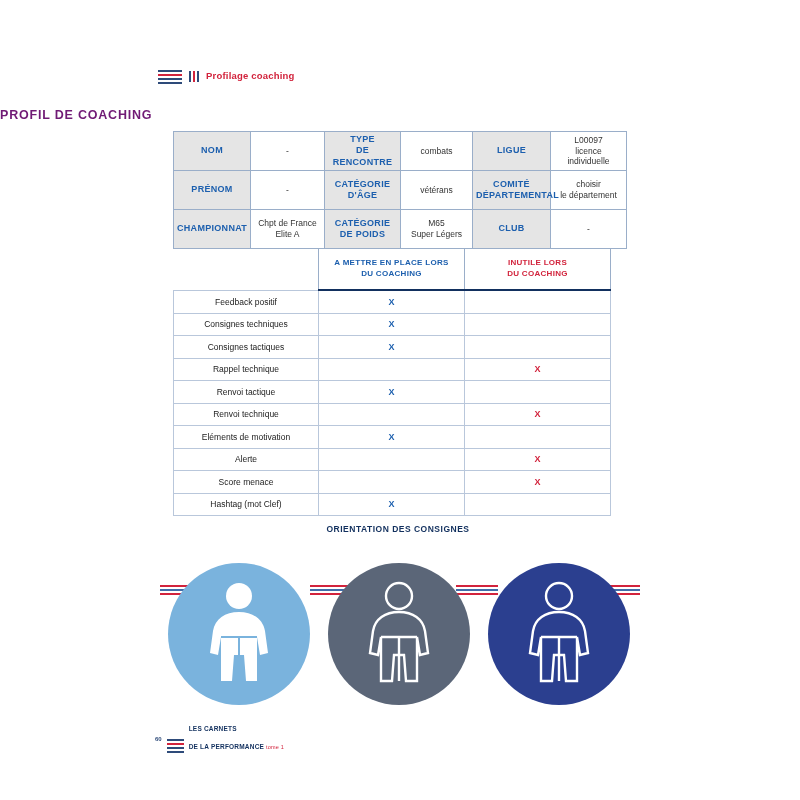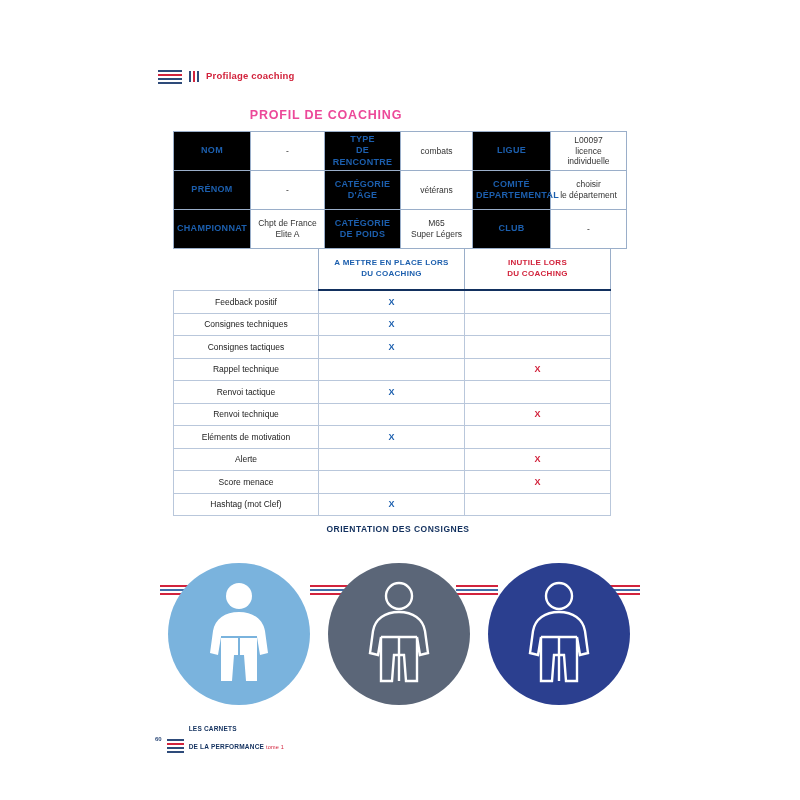--- a/index.html
+++ b/index.html
@@ -58,24 +58,23 @@
     font-weight: bold;
     letter-spacing: .2px;
   }
 
   
   .main-title {
     position: absolute;
     top: 108px;
     left: 0;
     width: 652px;
-    text-align: center;
     font-size: 12.5px;
     font-weight: bold;
-    color: #ec4899;
+    color: #701a75;
     letter-spacing: .8px;
   }
 
   
   .info-table {
     position: absolute;
     top: 131px;
     left: 173px;
     width: 453px;
     border-collapse: collapse;
@@ -85,21 +84,21 @@
     border: 1px solid #9aaec9;
     height: 34px;
     text-align: center;
     vertical-align: middle;
     font-size: 8.5px;
     color: #333;
     line-height: 1.25;
     padding: 2px 3px;
   }
   .info-table td.lbl {
-    background: #000000;
+    background: #e5e5e5;
     color: #1c5fae;
     font-weight: bold;
     font-size: 9px;
     letter-spacing: .3px;
   }
   .c1 { width: 77px; }
   .c2 { width: 74px; }
   .c3 { width: 76px; }
   .c4 { width: 72px; }
   .c5 { width: 78px; }

